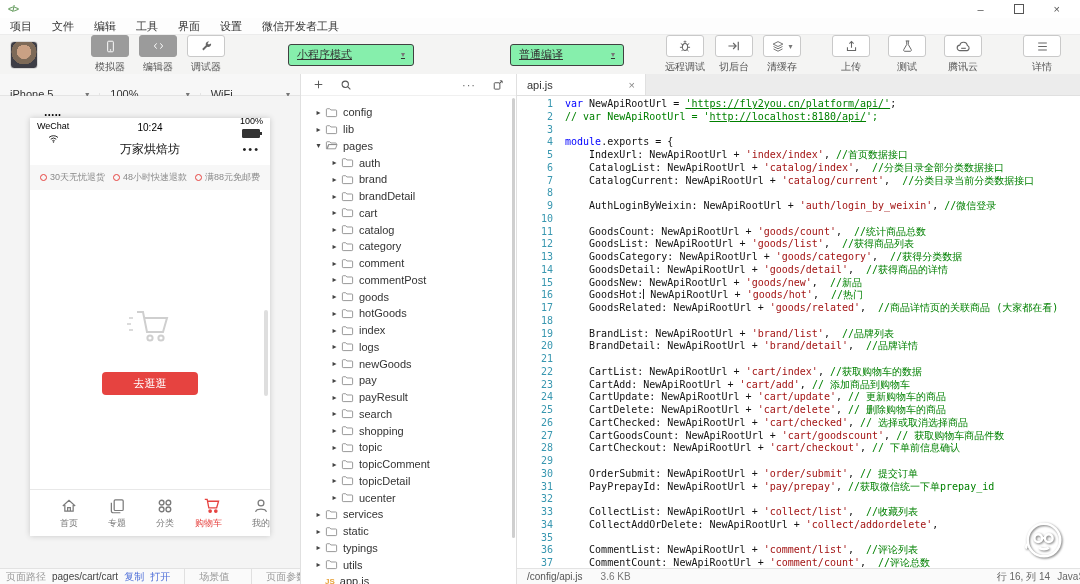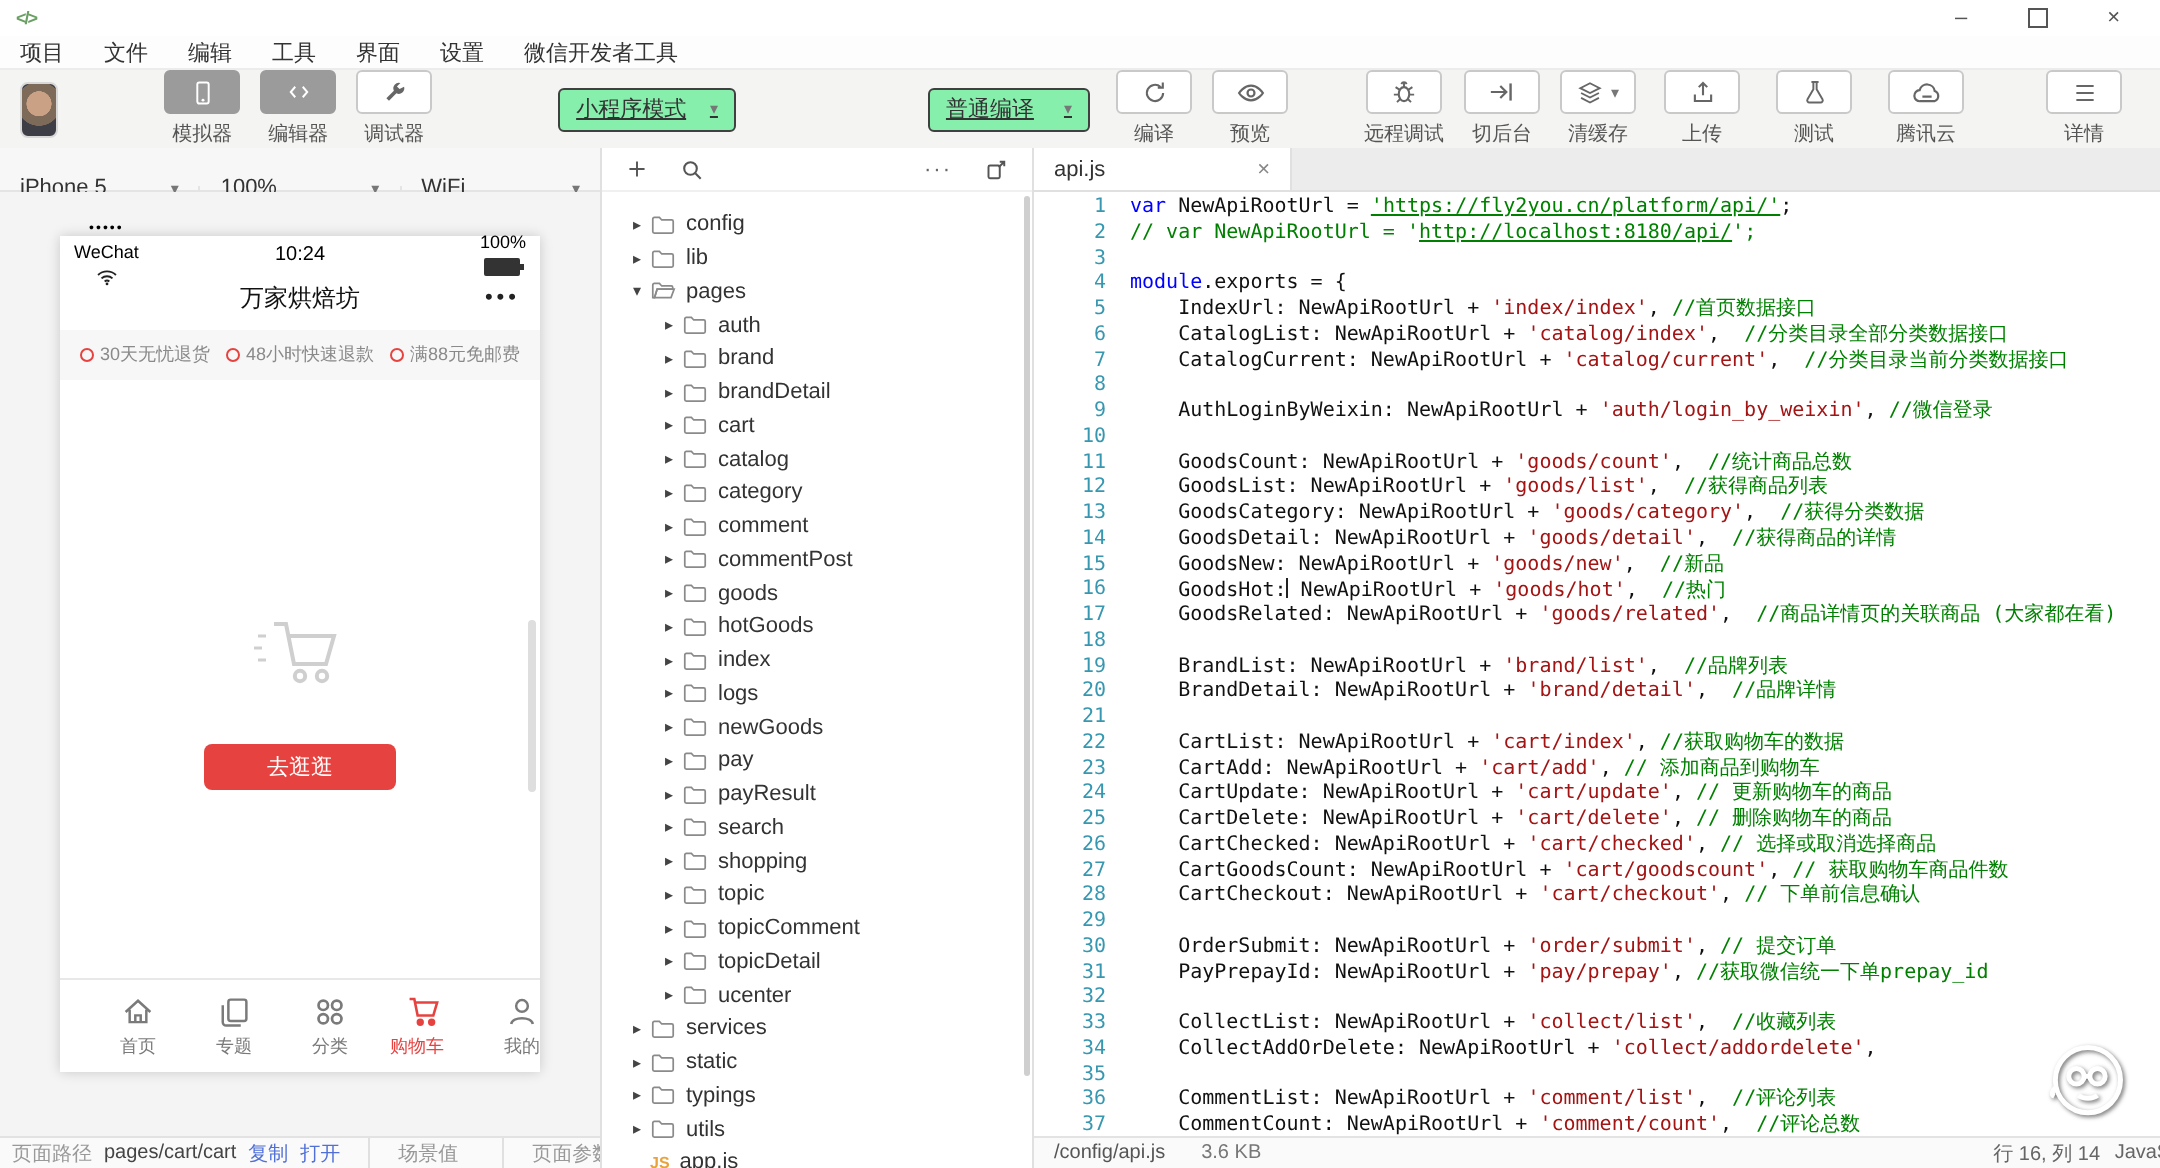--- a/index.html
+++ b/index.html
@@ -160,44 +160,20 @@
       </div>
     </div>
   <div class="tsel mode-sel">
     <span>小程序模式</span>
     <span class="caret">▾</span>
   </div>
   <div class="tsel compile-sel">
     <span>普通编译</span>
     <span class="caret">▾</span>
   </div>
-  <div id="compileActions" style="display:flex;">
-      <div class="tcol">
-        <div class="ibox">
-          <span class="svgi">
-            <svg width="13" height="13" viewBox="0 0 16 16">
-              <path d="M13 8A5 5 0 1 1 11.4 4.3" fill="none" stroke="currentColor" stroke-width="1.3"></path>
-              <path d="M12.8 1.6v3.1H9.7" fill="none" stroke="currentColor" stroke-width="1.3"></path>
-            </svg>
-          </span>
-        </div>
-        <div class="lbl">编译</div>
-      </div>
-      <div class="tcol">
-        <div class="ibox">
-          <span class="svgi">
-            <svg width="15" height="11" viewBox="0 0 16 12">
-              <path d="M1.5 6S4 2 8 2s6.5 4 6.5 4S12 10 8 10 1.5 6 1.5 6z" fill="none" stroke="currentColor" stroke-width="1.2"></path>
-              <circle cx="8" cy="6" r="1.9" fill="none" stroke="currentColor" stroke-width="1.2"></circle>
-            </svg>
-          </span>
-        </div>
-        <div class="lbl">预览</div>
-      </div>
-    </div>
   <div id="toolActions" class="gap-group">
       <div class="tcol">
         <div class="ibox">
           <span class="svgi">
             <svg width="14" height="14" viewBox="0 0 16 16">
               <ellipse cx="8" cy="9.2" rx="3" ry="4" fill="none" stroke="currentColor" stroke-width="1.2"></ellipse>
               <path d="M8 5.2V3M5.6 6.8 3.2 5.2M10.4 6.8l2.4-1.6M5 9.5H2.2M11 9.5h2.8M5.8 12 4 13.8M10.2 12l1.8 1.8M6.5 3.5a1.6 1.6 0 0 1 3 0" fill="none" stroke="currentColor" stroke-width="1.1"></path>
             </svg>
           </span>
         </div>

